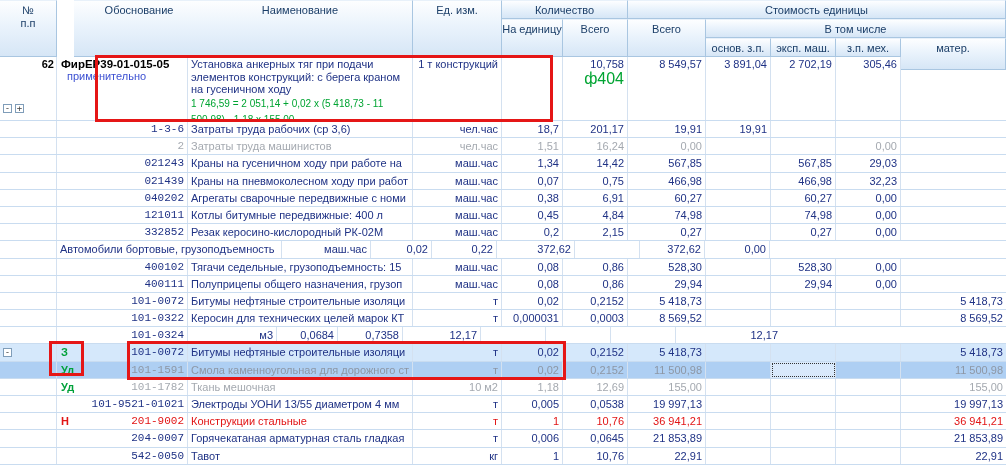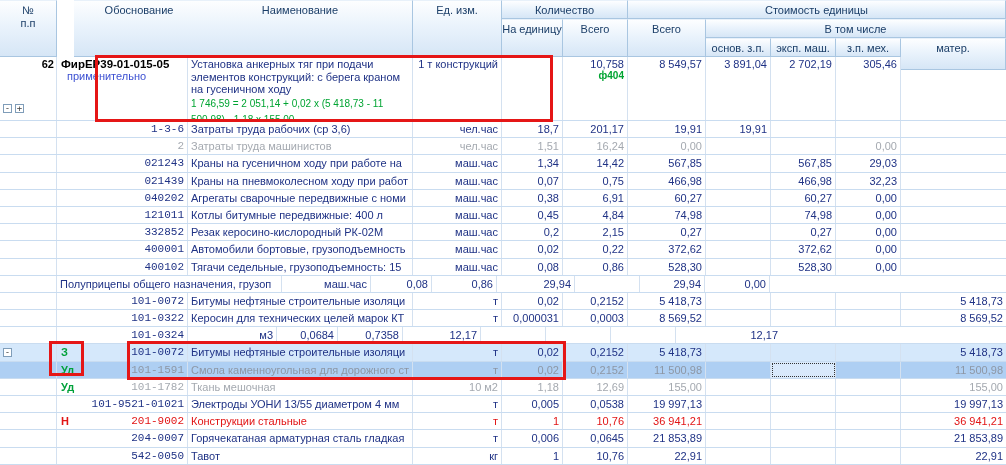--- a/index.html
+++ b/index.html
@@ -61,21 +61,21 @@
   
   .prow .pnum { position:absolute; right:2px; top:1px; font-weight:bold; color:#000; }
   .prow .exp-minus { position:absolute; left:3px; bottom:7px; top:auto; }
   .prow .exp-plus  { position:absolute; left:15px; bottom:7px; top:auto; }
   .prow .bcode { font-weight:bold; color:#000; font-size:11.5px; white-space:nowrap; }
   .prow .bnote { color:#3c50d2; font-size:11px; padding-left:6px; }
   .prow .pname { color:#1f3285; font-size:11px; line-height:12.5px; }
   .prow .pformula { color:#00a432; font-size:10px; line-height:16px; }
   .prow .punit { white-space:nowrap; }
   .prow .pqty { text-align:right; }
-  .prow .fmark { color:#00a432; font-size:10px;font-weight:bold; }
+  .prow .fmark { color:#00a432; font-size:16px; }
 
   
   .ann { position:absolute; border:3px solid #e51616; z-index:5; pointer-events:none; }
   .ann1 { left:95px;  top:55px;  width:458px; height:67px; }
   .ann2 { left:49px;  top:341px; width:35px;  height:35px; }
   .ann3 { left:127px; top:341px; width:439px; height:39px; }
 </style>
 </head>
 <body>
 
@@ -235,24 +235,20 @@
     <div class="cell c4 num">0,2</div>
     <div class="cell c5 num">2,15</div>
     <div class="cell c6 num">0,27</div>
     <div class="cell c7 num"></div>
     <div class="cell c8 num">0,27</div>
     <div class="cell c9 num">0,00</div>
     <div class="cell c10 num"></div>
   </div>
       <div class="row">
     <div class="cell c0"></div>
-    <div class="cell c1">
-      <span class="flag"></span>
-      <span class="code">400001</span>
-    </div>
     <div class="cell c2">Автомобили бортовые, грузоподъемность</div>
     <div class="cell c3">маш.час</div>
     <div class="cell c4 num">0,02</div>
     <div class="cell c5 num">0,22</div>
     <div class="cell c6 num">372,62</div>
     <div class="cell c7 num"></div>
     <div class="cell c8 num">372,62</div>
     <div class="cell c9 num">0,00</div>
     <div class="cell c10 num"></div>
   </div>
@@ -267,20 +263,24 @@
     <div class="cell c4 num">0,08</div>
     <div class="cell c5 num">0,86</div>
     <div class="cell c6 num">528,30</div>
     <div class="cell c7 num"></div>
     <div class="cell c8 num">528,30</div>
     <div class="cell c9 num">0,00</div>
     <div class="cell c10 num"></div>
   </div>
       <div class="row">
     <div class="cell c0"></div>
+    <div class="cell c1">
+      <span class="flag"></span>
+      <span class="code">400111</span>
+    </div>
     <div class="cell c2">Полуприцепы общего назначения, грузоп</div>
     <div class="cell c3">маш.час</div>
     <div class="cell c4 num">0,08</div>
     <div class="cell c5 num">0,86</div>
     <div class="cell c6 num">29,94</div>
     <div class="cell c7 num"></div>
     <div class="cell c8 num">29,94</div>
     <div class="cell c9 num">0,00</div>
     <div class="cell c10 num"></div>
   </div>

